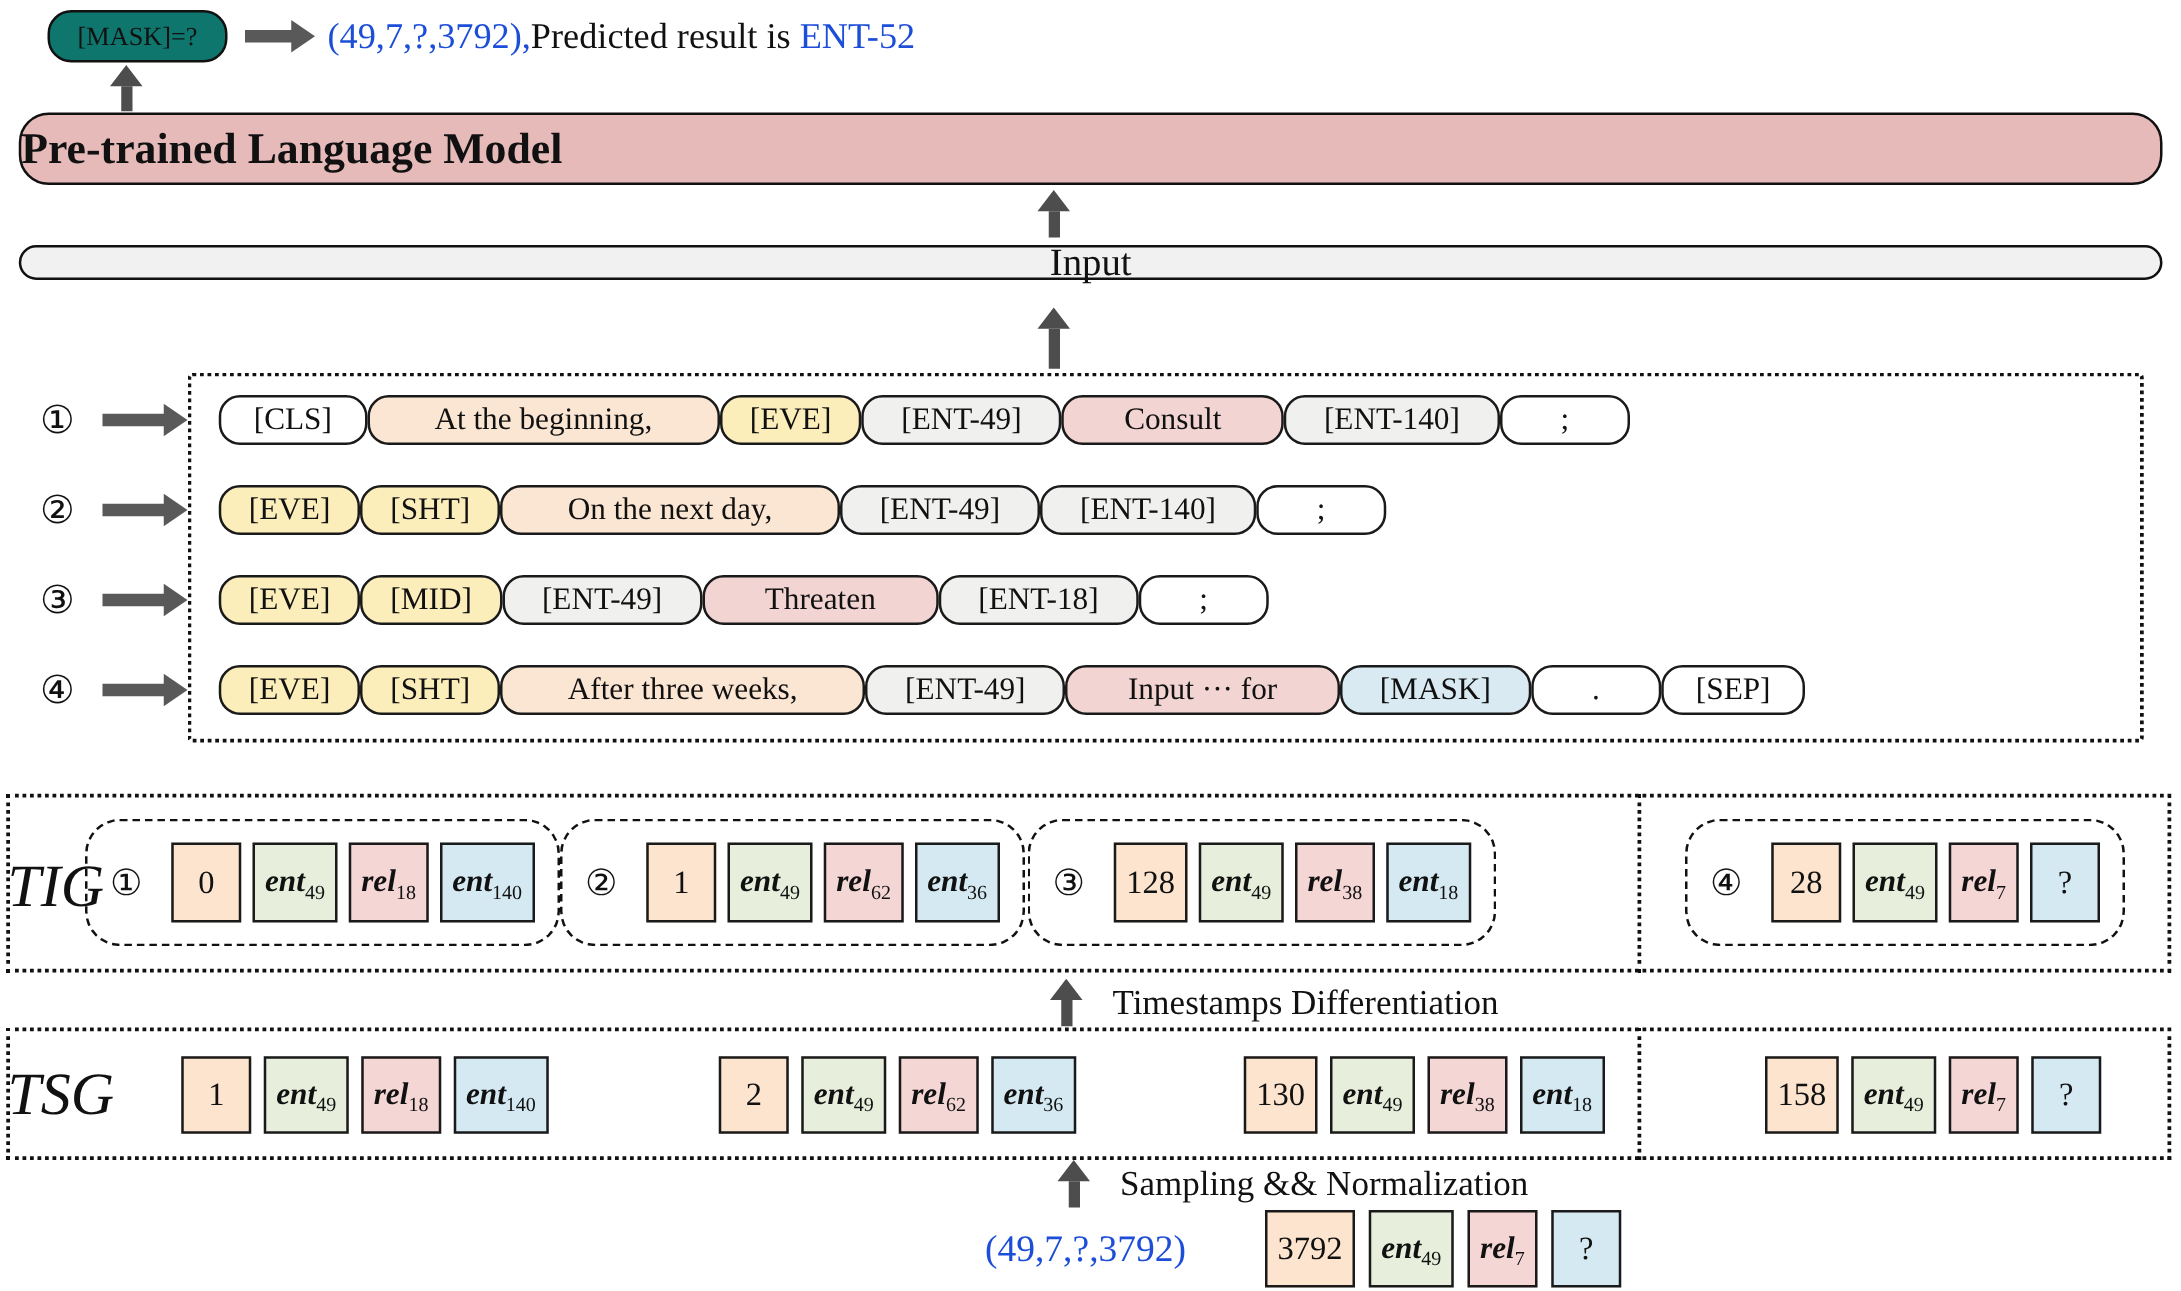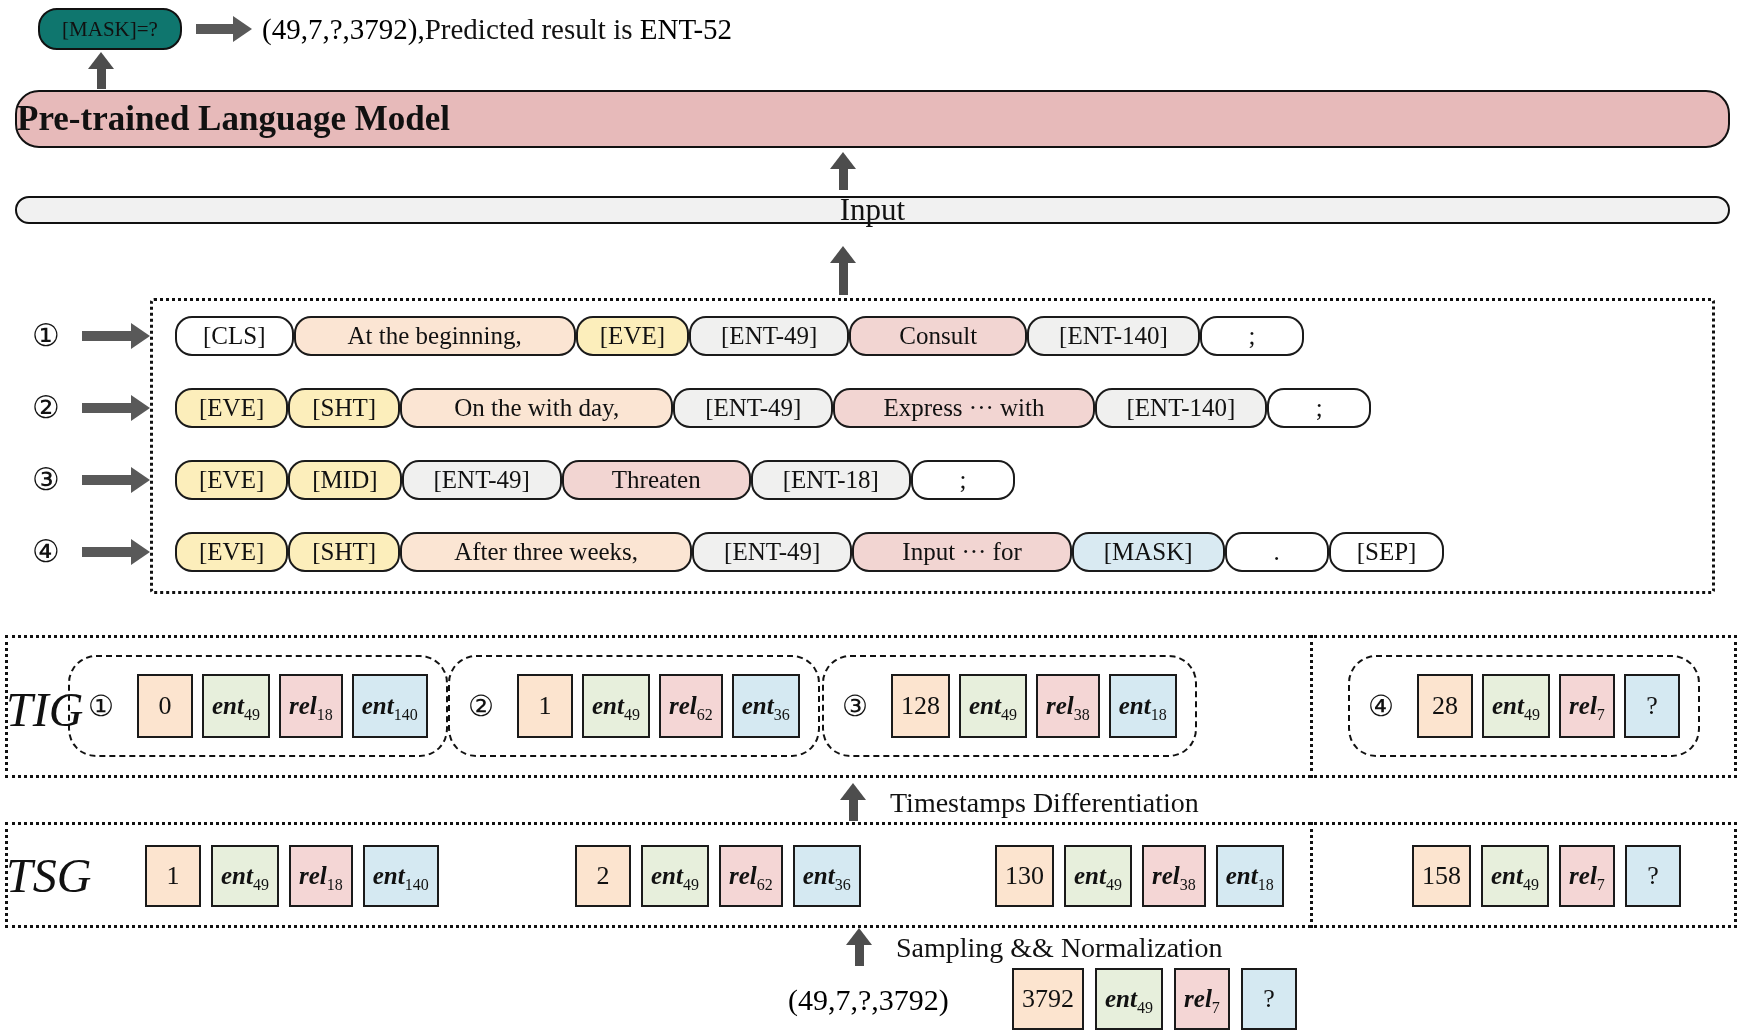--- a/index.html
+++ b/index.html
@@ -4,21 +4,21 @@
 <style>
   * { box-sizing: border-box; margin: 0; padding: 0; }
   html,body { width:1745px; height:1033px; background:#fff; position:relative; overflow:hidden;
     font-family:"Liberation Serif","DejaVu Serif",serif; color:#111; }
   .abs { position:absolute; }
 
   
   .mask-box { left:38px; top:8px; width:144px; height:42px; border:2.5px solid #111;
     border-radius:19px; display:flex; align-items:center; justify-content:center; font-size:21px; background:#0f766e; }
   .pred-line { left:262px; top:13px; font-size:29px; white-space:nowrap; }
-  .red { color:#000000; }
+  .red { color:#1d4ed8; }
 
   
   .plm { left:15px; top:90px; width:1715px; height:58px; background:#e7baba; border:2.5px solid #111;
     border-radius:24px; display:flex; align-items:center; justify-content:flex-start; }
   .plm span { font-size:35px; font-weight:bold; }
   .input-bar { left:15px; top:196px; width:1715px; height:28px; background:#f1f1f1; border:2px solid #111;
     border-radius:22px; display:flex; align-items:center; justify-content:center; }
   .input-bar span { font-size:31px; }
 
   
@@ -120,23 +120,22 @@
       <div class="pill punct">;</div>
     </div>
     <div class="abs circled-num" style="top: 389px;">②</div>
     <div class="abs h-arrow" style="left: 82px; top: 395px;">
       <div class="h-shaft" style="width:50px;"></div>
       <div class="h-head" style="left:49px;"></div>
     </div>
     <div class="prompt-row" style="top: 388px;">
       <div class="pill eve">[EVE]</div>
       <div class="pill eve">[SHT]</div>
-      <div class="pill time">On the with day,</div>
+      <div class="pill time">On the next day,</div>
       <div class="pill ent">[ENT-49]</div>
-      <div class="pill rel">Express ··· with</div>
       <div class="pill ent">[ENT-140]</div>
       <div class="pill punct">;</div>
     </div>
     <div class="abs circled-num" style="top: 461px;">③</div>
     <div class="abs h-arrow" style="left: 82px; top: 467px;">
       <div class="h-shaft" style="width:50px;"></div>
       <div class="h-head" style="left:49px;"></div>
     </div>
     <div class="prompt-row" style="top: 460px;">
       <div class="pill eve">[EVE]</div>

